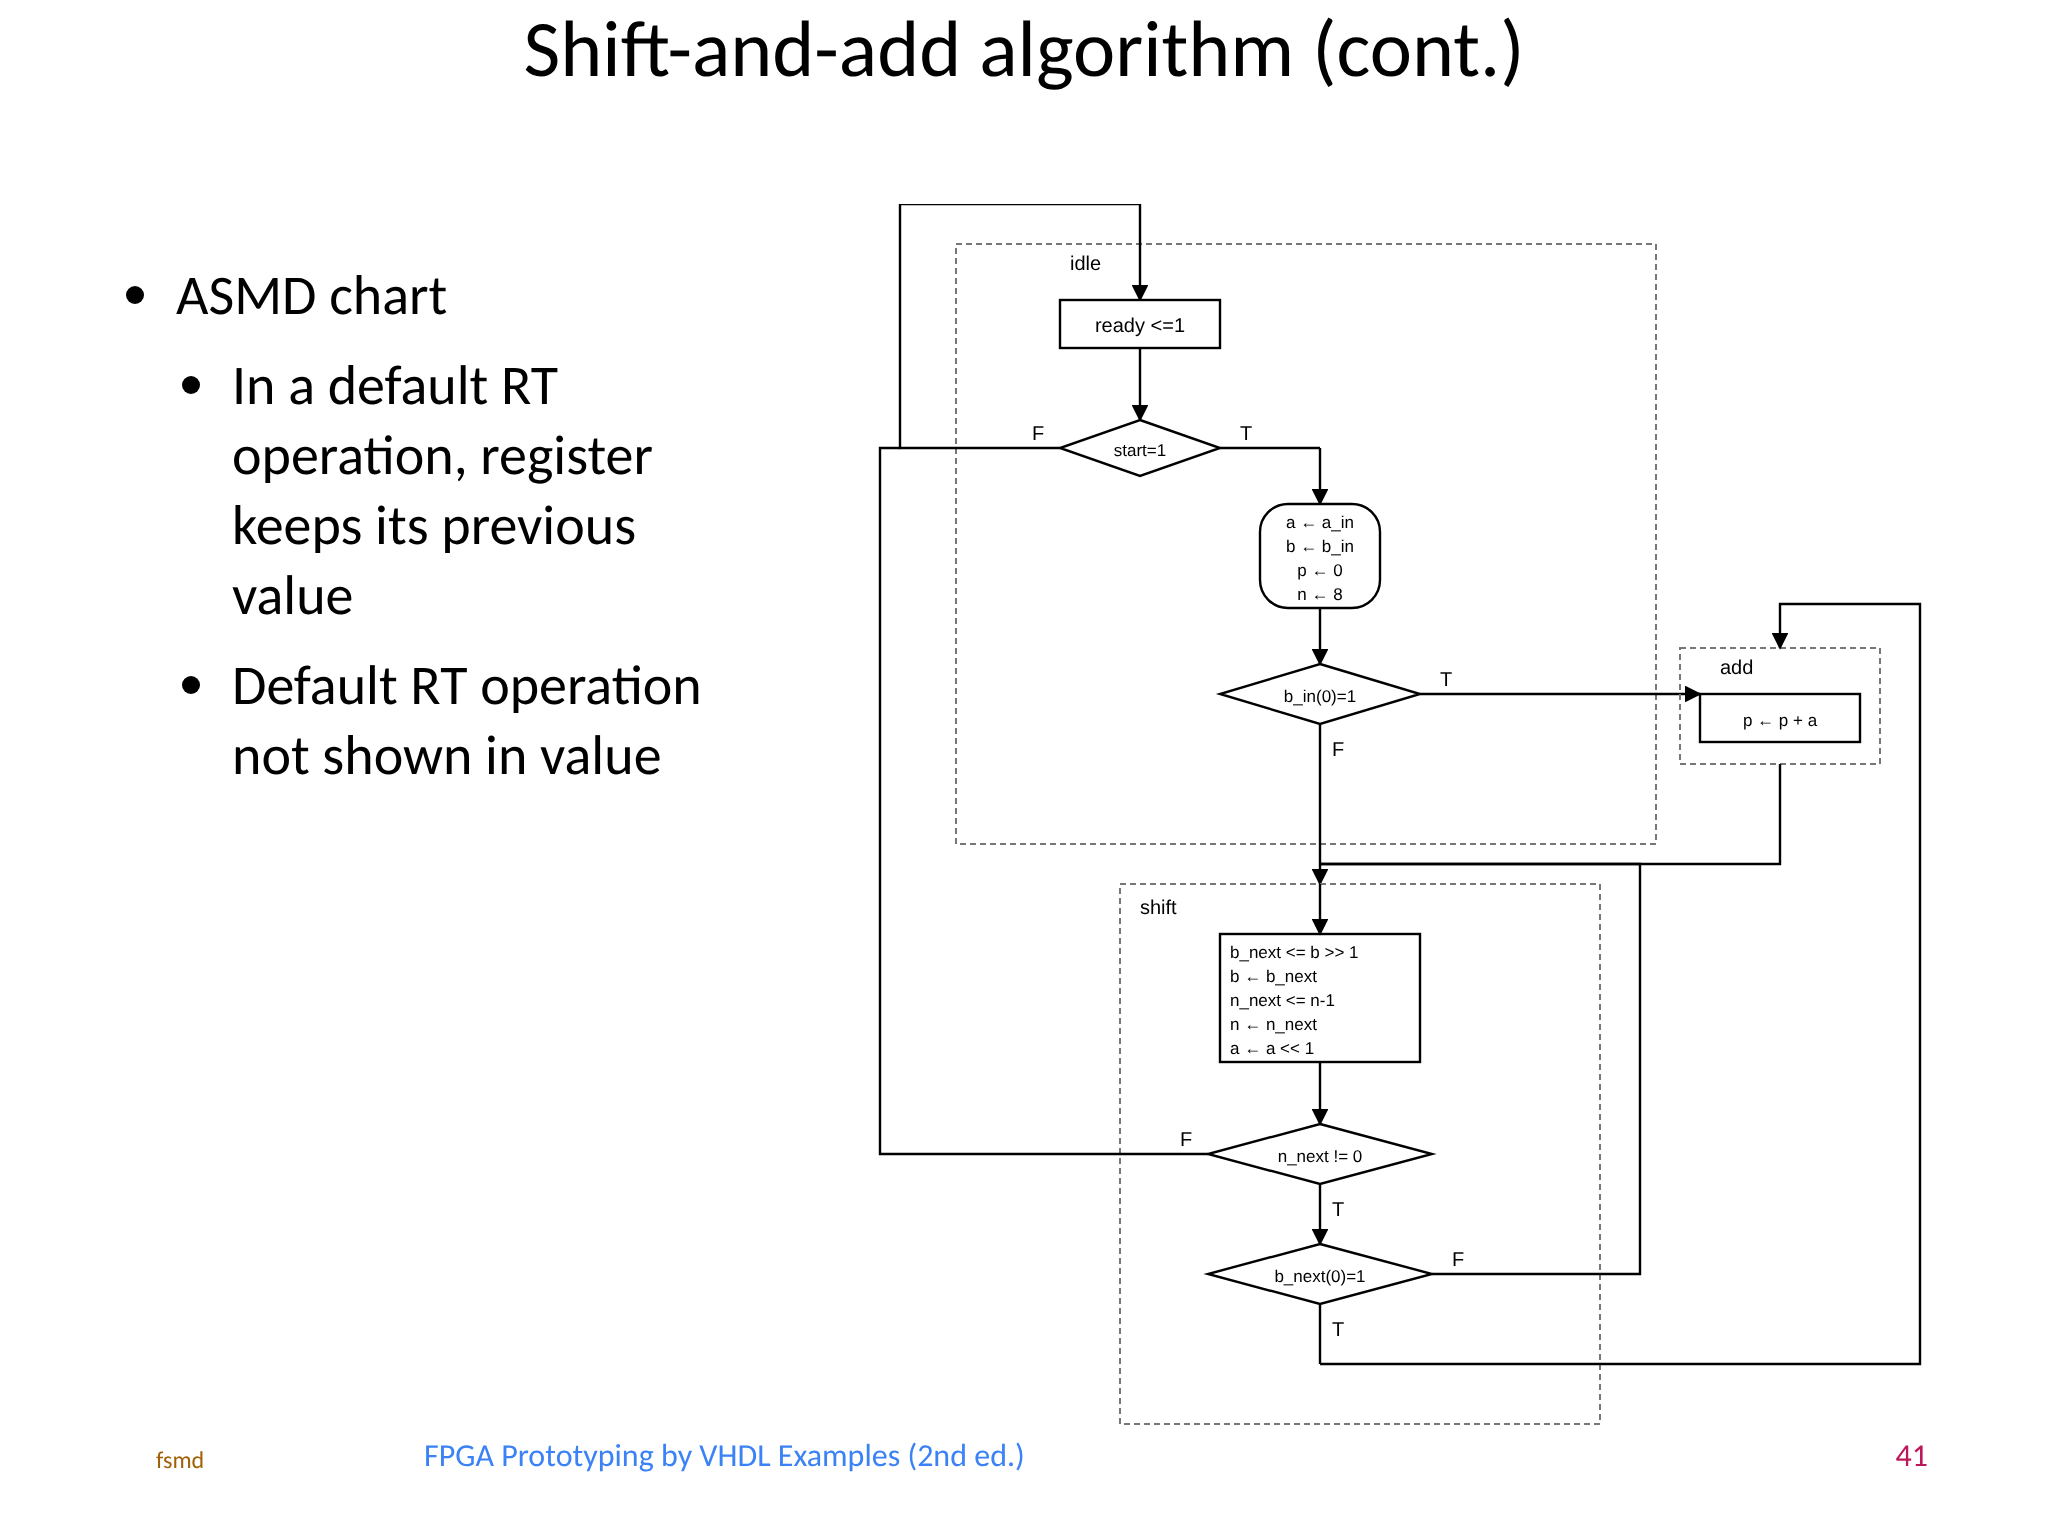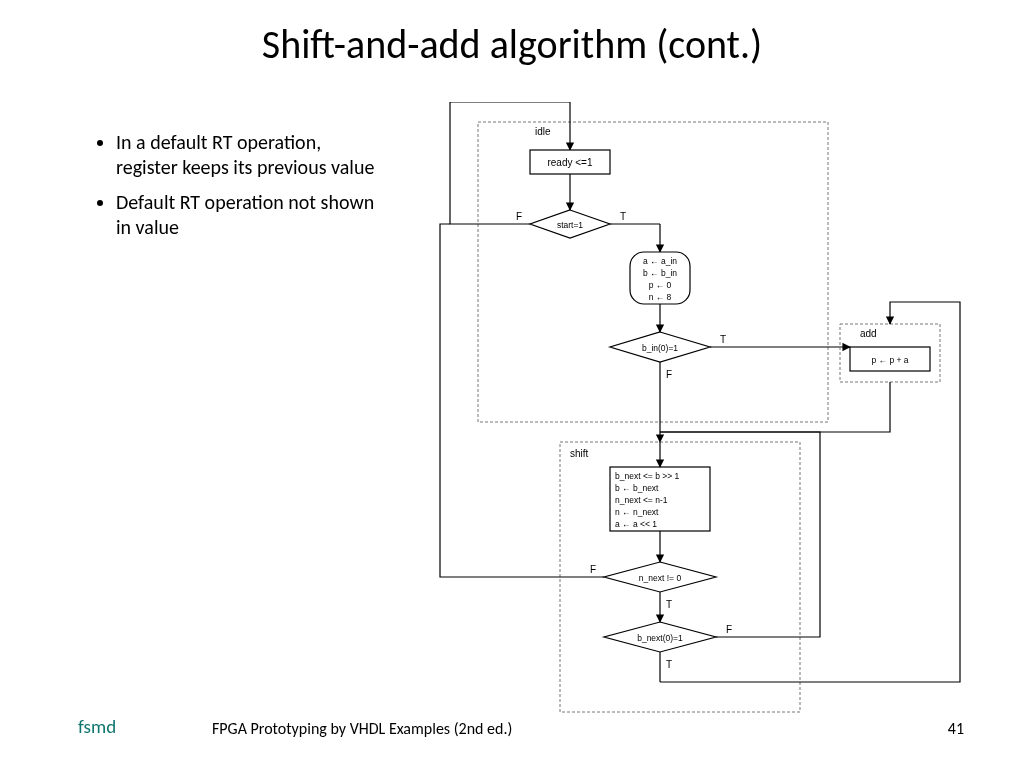--- a/index.html
+++ b/index.html
@@ -1,35 +1,38 @@
 <!DOCTYPE html>
 <html><head>
 <meta charset="utf-8">
 <style>
   html,body{margin:0;padding:0;width:1024px;height:768px;background:#fff;font-family:"Calibri","Segoe UI",Arial,sans-serif;color:#000;position:relative;overflow:hidden}
-  .title{width:100%;text-align:center;font-size:40px;padding-top:20px;letter-spacing:0}
+  .title{width:100%;text-align:center;font-size:40px;letter-spacing:0}
   .bullets{position:absolute;left:58px;top:130px;width:320px;font-size:28px;line-height:1.25}
   .bullets ul{list-style:disc;padding-left:30px;margin:0}
-  .bullets ul ul{font-size:20px;padding-left:28px;}
+  .bullets ul ul{font-size:28px;padding-left:28px;}
   .bullets li{margin-bottom:10px}
-  .footer-left{position:absolute;left:78px;bottom:30px;color:#0f766e;font-size:19px}
-  .footer-mid{position:absolute;left:212px;bottom:30px;color:#000000;font-size:16px}
-  .footer-right{position:absolute;right:60px;bottom:30px;color:#000000;font-size:16px}
+  .footer-left{position:absolute;left:78px;bottom:30px;color:#a16207;font-size:12px}
+  .footer-mid{position:absolute;left:212px;bottom:30px;color:#3b82f6;font-size:16px}
+  .footer-right{position:absolute;right:60px;bottom:30px;color:#be185d;font-size:16px}
   .diagram{position:absolute;left:420px;top:102px;width:560px;height:620px}
   .diagram svg{width:100%;height:100%}
   .diagram text{font-family:Arial,sans-serif;font-size:10px;fill:#000}
   .diagram .lbl{font-size:10px}
   .diagram .lbl-sm{font-size:8.5px}
 </style>
 </head>
 <body>
 
 <div class="title">Shift-and-add algorithm (cont.)</div>
 
 <div class="bullets">
+  <ul>
+    <li>ASMD chart</li>
+  </ul>
   <ul>
       <ul>
     <li>In a default RT operation, register keeps its previous value</li>
     <li>Default RT operation not shown in value</li>
   </ul>
     </ul>
 </div>
 
 <div class="diagram">
 <svg viewBox="0 0 560 620">

